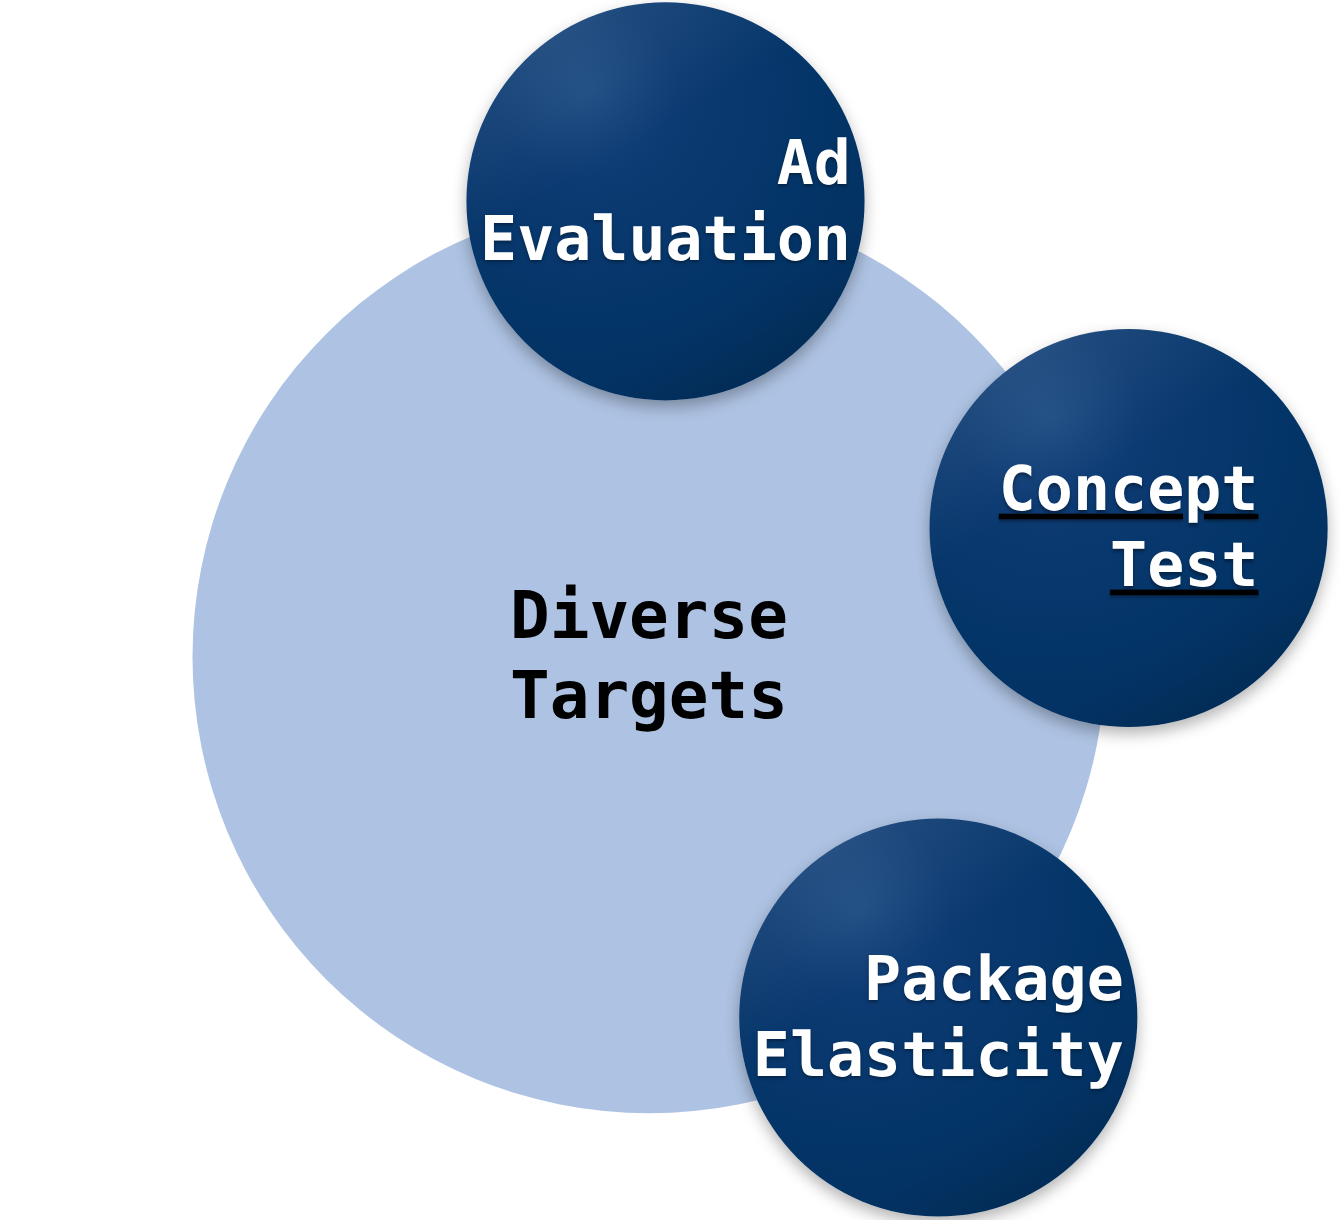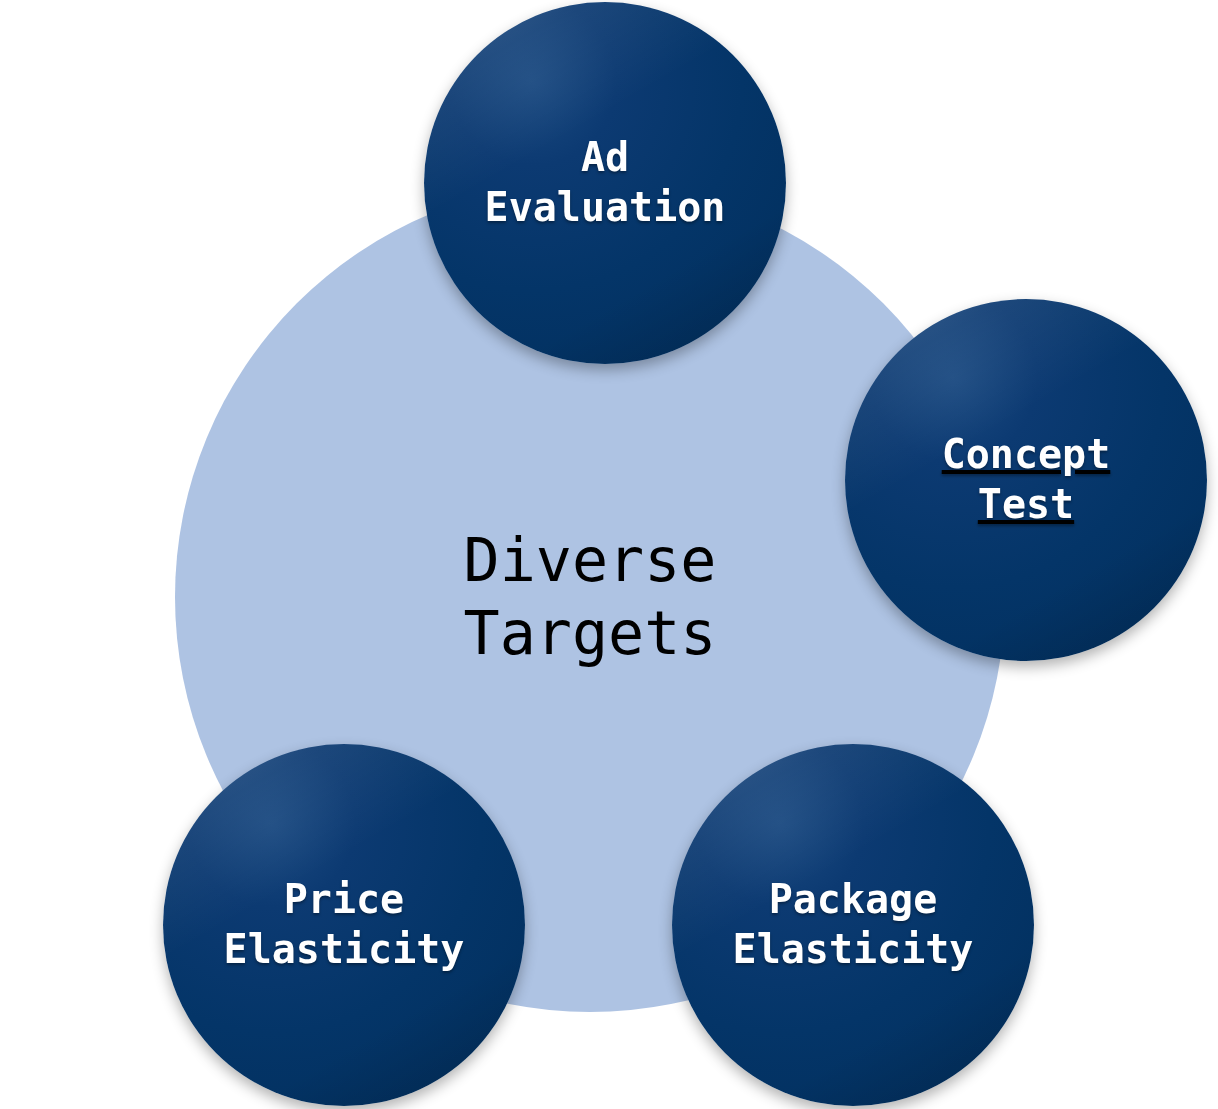--- a/index.html
+++ b/index.html
@@ -22,21 +22,21 @@
     position: absolute;
     border-radius: 50%;
     background: #aec3e3;
     display: flex;
     align-items: center;
     justify-content: center;
   }
   .hub-label {
     color: #000000;
     font-family: "DejaVu Sans Mono", "Liberation Mono", monospace;
-    font-weight: normal;
+    font-weight: bold;
     font-size: 60px;
     line-height: 1.22;
     text-align: center;
     letter-spacing: 0px;
     white-space: pre-line;
     user-select: none;
   }
   .node-circle {
     position: absolute;
     border-radius: 50%;
@@ -65,23 +65,23 @@
         rgba(0,0,0,0.00) 72%,
         rgba(0,0,0,0.18) 100%);
     pointer-events: none;
   }
   .node-label {
     position: relative;
     z-index: 2;
     color: #ffffff;
     font-family: "DejaVu Sans Mono", "Liberation Mono", monospace;
     font-weight: bold;
-    font-size: 40px;
+    font-size: 56px;
     line-height: 1.24;
-    text-align: center;
+    text-align: right;
     white-space: pre-line;
     text-shadow: 0 2px 3px rgba(0,0,0,0.35);
     user-select: none;
     padding: 0 6px;
     box-sizing: border-box;
   }
 
   
   #node-ad-evaluation     { left: 424px; top:   2px; width: 362px; height: 362px; }
   #node-concept-test      { left: 845px; top: 299px; width: 362px; height: 362px; text-decoration: underline; }
@@ -108,19 +108,15 @@
   <div class="node-circle" id="node-concept-test">
     <div class="node-label">Concept
 Test</div>
   </div>
 
   <div class="node-circle" id="node-package-evaluation">
     <div class="node-label">Package
 Elasticity</div>
   </div>
 
-  <div class="node-circle" id="node-price-elasticity">
-    <div class="node-label">Price
-Elasticity</div>
-  </div>
 
 
 </div>
 
 </body></html>

